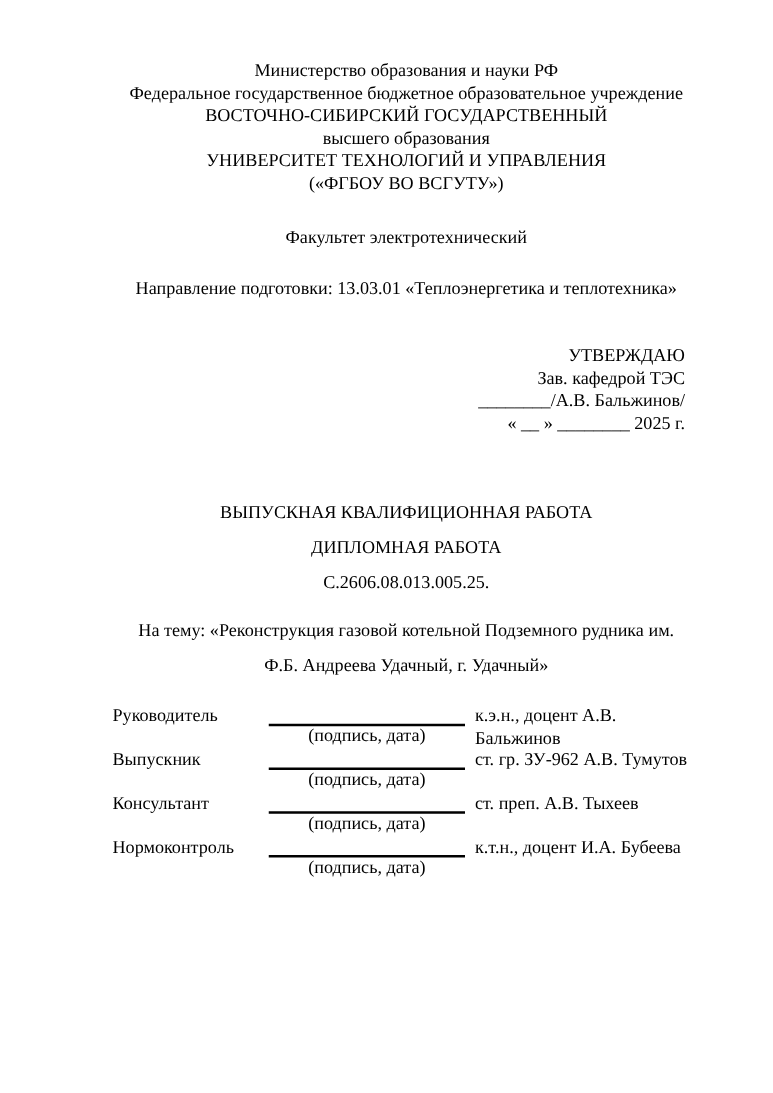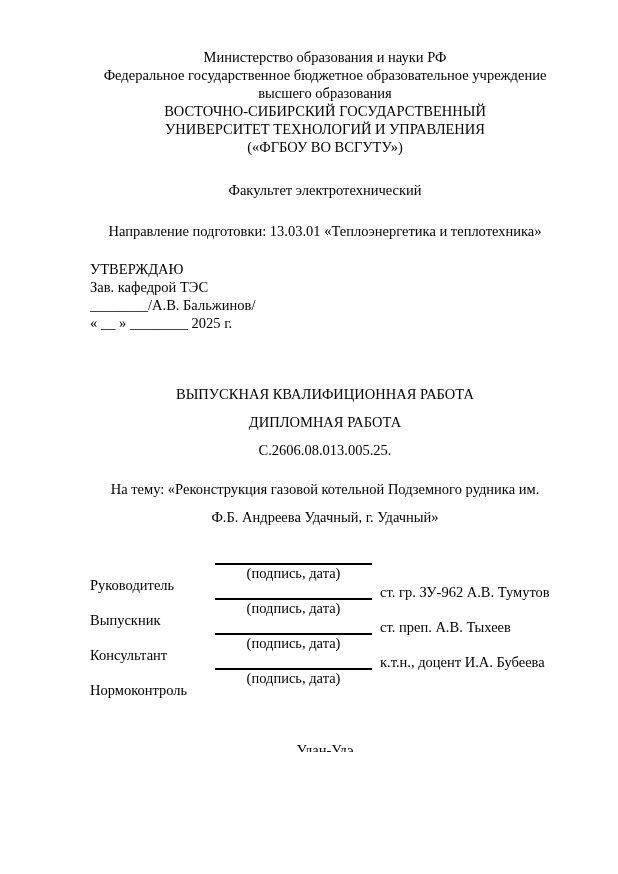--- a/index.html
+++ b/index.html
@@ -12,55 +12,55 @@
     font-family: "Liberation Serif", "DejaVu Serif", serif;
     font-size: 14.5px;
     position: relative;
     padding: 48px 58px 0 90px;
     overflow: hidden;
   }
   .header-block { text-align: center; line-height: 18px; }
   .faculty-line { text-align: center; line-height: 18px; margin-top: 25px; }
   .program-line { text-align: center; line-height: 18px; margin-top: 23px; }
   .approval-block {
-    text-align: left;
+    text-align: right;
     line-height: 18px;
-    margin-top: 20px;
+    margin-top: 36px;
     padding-right: 12px;
   }
   .u-line {
     text-underline-offset: 3px;
     text-decoration-thickness: 1px;
   }
   .work-block { text-align: center; line-height: 28px; margin-top: 48px; }
   .topic-block { text-align: center; line-height: 28px; margin-top: 11px; }
   .sig-table { margin-top: 17px; }
   .sig-row {
     display: grid;
     grid-template-columns: 125px 157px 1fr;
     height: 35px;
     align-items: start;
   }
-  .sig-role { line-height: 18px; margin-top: 28px; }
+  .sig-role { line-height: 18px; }
   .sig-mid { width: 157px; }
   .sig-rule { height: 17px; border-bottom: 2px solid #000000; }
   .sig-caption { line-height: 16px; text-align: center; }
   .sig-person { line-height: 18px; padding-left: 8px; }
   .footer-block { text-align: center; line-height: 28px; margin-top: 48px; }
 </style>
 </head>
 <body>
 
 <div class="page">
 
   <div class="header-block">
     <div>Министерство образования и науки РФ</div>
     <div>Федеральное государственное бюджетное образовательное учреждение</div>
+    <div>ВОСТОЧНО-СИБИРСКИЙ ГОСУДАРСТВЕННЫЙ</div>
     <div>высшего образования</div>
-    <div>ВОСТОЧНО-СИБИРСКИЙ ГОСУДАРСТВЕННЫЙ</div>
     <div>УНИВЕРСИТЕТ ТЕХНОЛОГИЙ И УПРАВЛЕНИЯ</div>
     <div>(«ФГБОУ ВО ВСГУТУ»)</div>
   </div>
 
   <div class="faculty-line">Факультет электротехнический</div>
 
   <div class="program-line">Направление подготовки: 13.03.01 «Теплоэнергетика и теплотехника»</div>
 
   <div class="approval-block">
     <div>УТВЕРЖДАЮ</div>
@@ -81,20 +81,21 @@
   </div>
 
   <div class="sig-table">
 
     <div class="sig-row">
       <div class="sig-role">Руководитель</div>
       <div class="sig-mid">
         <div class="sig-rule"></div>
         <div class="sig-caption">(подпись, дата)</div>
       </div>
+      <div class="sig-person">к.э.н., доцент А.В. Бальжинов</div>
     </div>
 
     <div class="sig-row">
       <div class="sig-role">Выпускник</div>
       <div class="sig-mid">
         <div class="sig-rule"></div>
         <div class="sig-caption">(подпись, дата)</div>
       </div>
       <div class="sig-person">ст. гр. ЗУ-962 А.В. Тумутов</div>
     </div>

